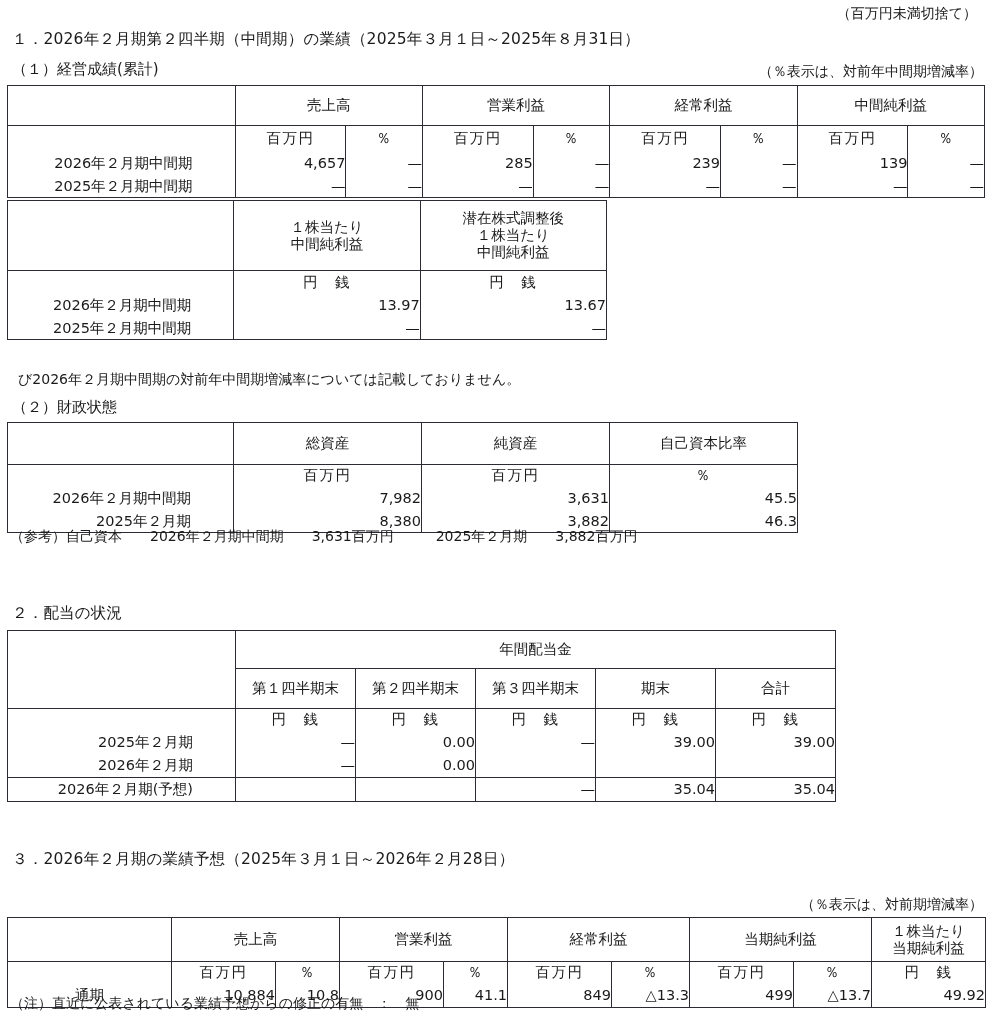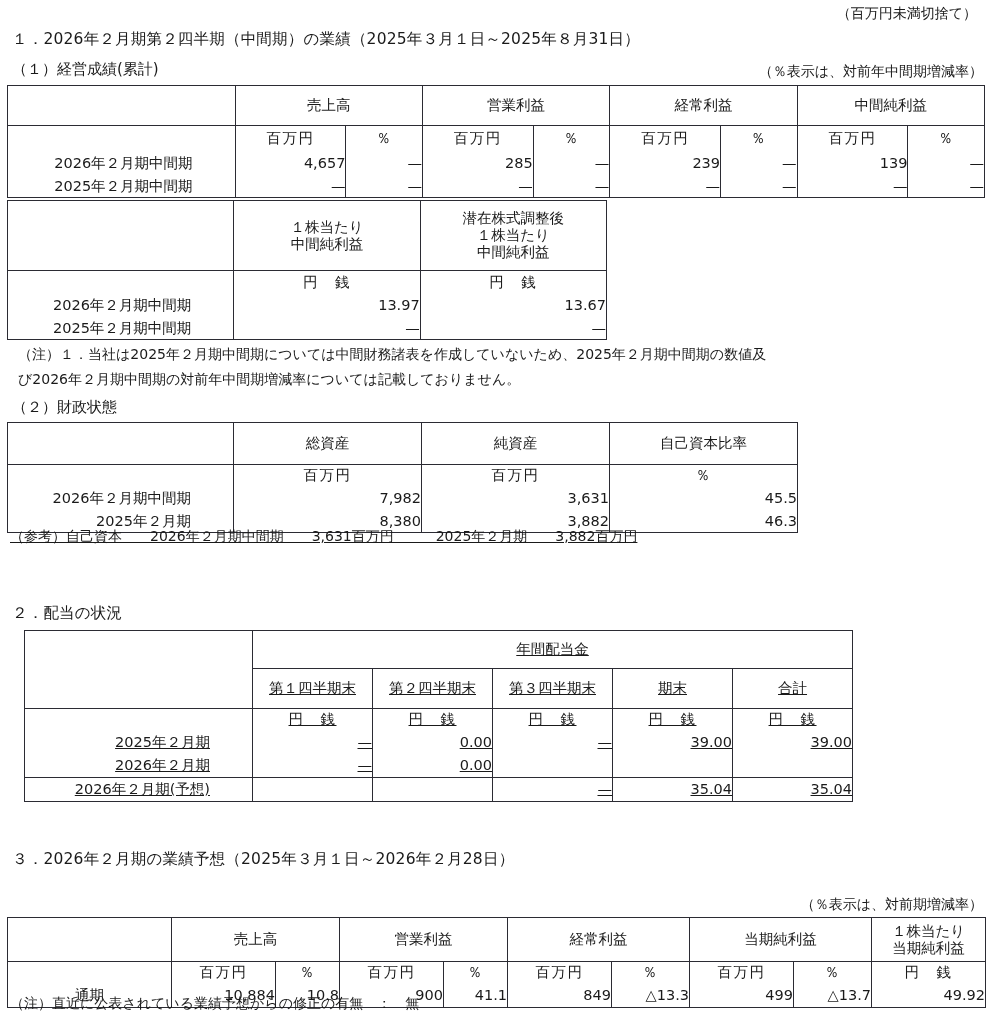--- a/index.html
+++ b/index.html
@@ -194,21 +194,20 @@
       <td class="num" style="border-top:none; border-bottom:none;">13.67</td>
     </tr>
     <tr style="height:23px;">
       <td class="rowlabel r-pad" style="border-top:none;">2025年２月期中間期</td>
       <td class="num" style="border-top:none;">—</td>
       <td class="num" style="border-top:none;">—</td>
     </tr>
   </tbody>
     </table>
 
-  <div class="abs line small-note" style="top:347px; left:18px;">（注）１．当社は2025年２月期中間期については中間財務諸表を作成していないため、2025年２月期中間期の数値及</div>
   <div class="abs line small-note" style="top:372px; left:18px;">び2026年２月期中間期の対前年中間期増減率については記載しておりません。</div>
 
   <div class="abs line sub-title" style="top:400px; left:12px;">（２）財政状態</div>
 
   <table class="fin abs" style="top:422px; left:7px; width:790px;">
     <colgroup>
       <col style="width:226px">
         <col style="width:188px">
         <col style="width:188px">
         <col style="width:188px">
@@ -234,25 +233,25 @@
     </tr>
     <tr style="height:23px;">
       <td class="rowlabel r-pad" style="border-top:none;">2025年２月期</td>
       <td class="num" style="border-top:none;">8,380</td>
       <td class="num" style="border-top:none;">3,882</td>
       <td class="num" style="border-top:none;">46.3</td>
     </tr>
   </tbody>
     </table>
 
-  <div class="abs line small-note" style="top:529px; left:10px;text-decoration:underline;">（参考）自己資本　　2026年２月期中間期　　3,631百万円　　　2025年２月期　　3,882百万円</div>
+  <div class="abs line small-note" style="top:529px; left:10px;">（参考）自己資本　　2026年２月期中間期　　3,631百万円　　　2025年２月期　　3,882百万円</div>
 
   <div class="abs line sec-title" style="top:606px; left:12px;">２．配当の状況</div>
 
-  <table class="fin abs" style="top:630px; left:24px; width:828px;text-decoration:underline;">
+  <table class="fin abs" style="top:630px; left:7px; width:828px;">
     <colgroup>
       <col style="width:228px">
       <col style="width:120px">
         <col style="width:120px">
         <col style="width:120px">
       <col style="width:120px">
         <col style="width:120px">
     </colgroup>
     <tbody>
         <tr style="height:38px;">

